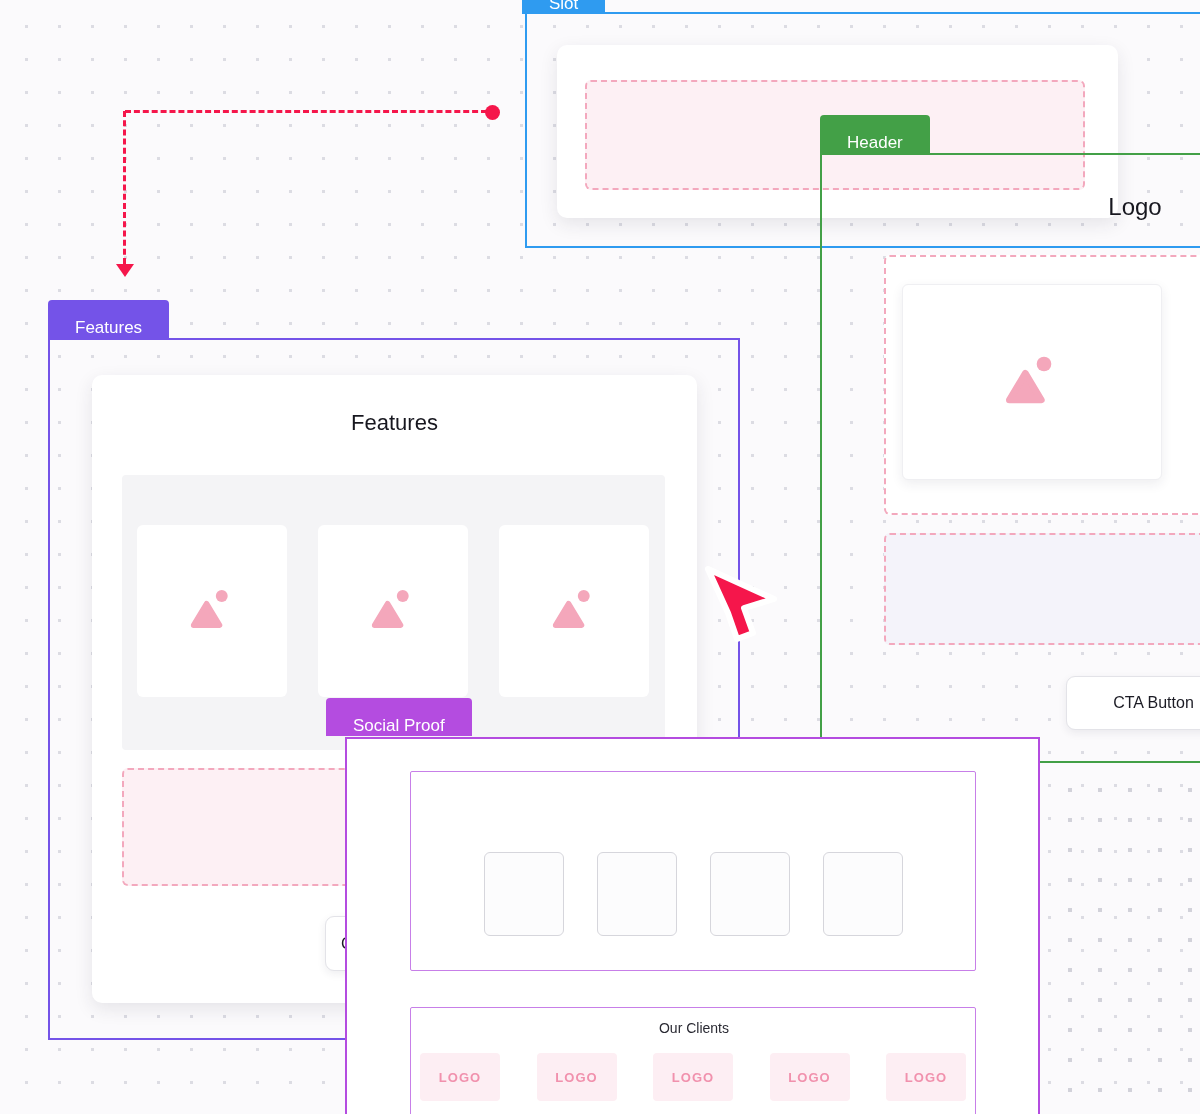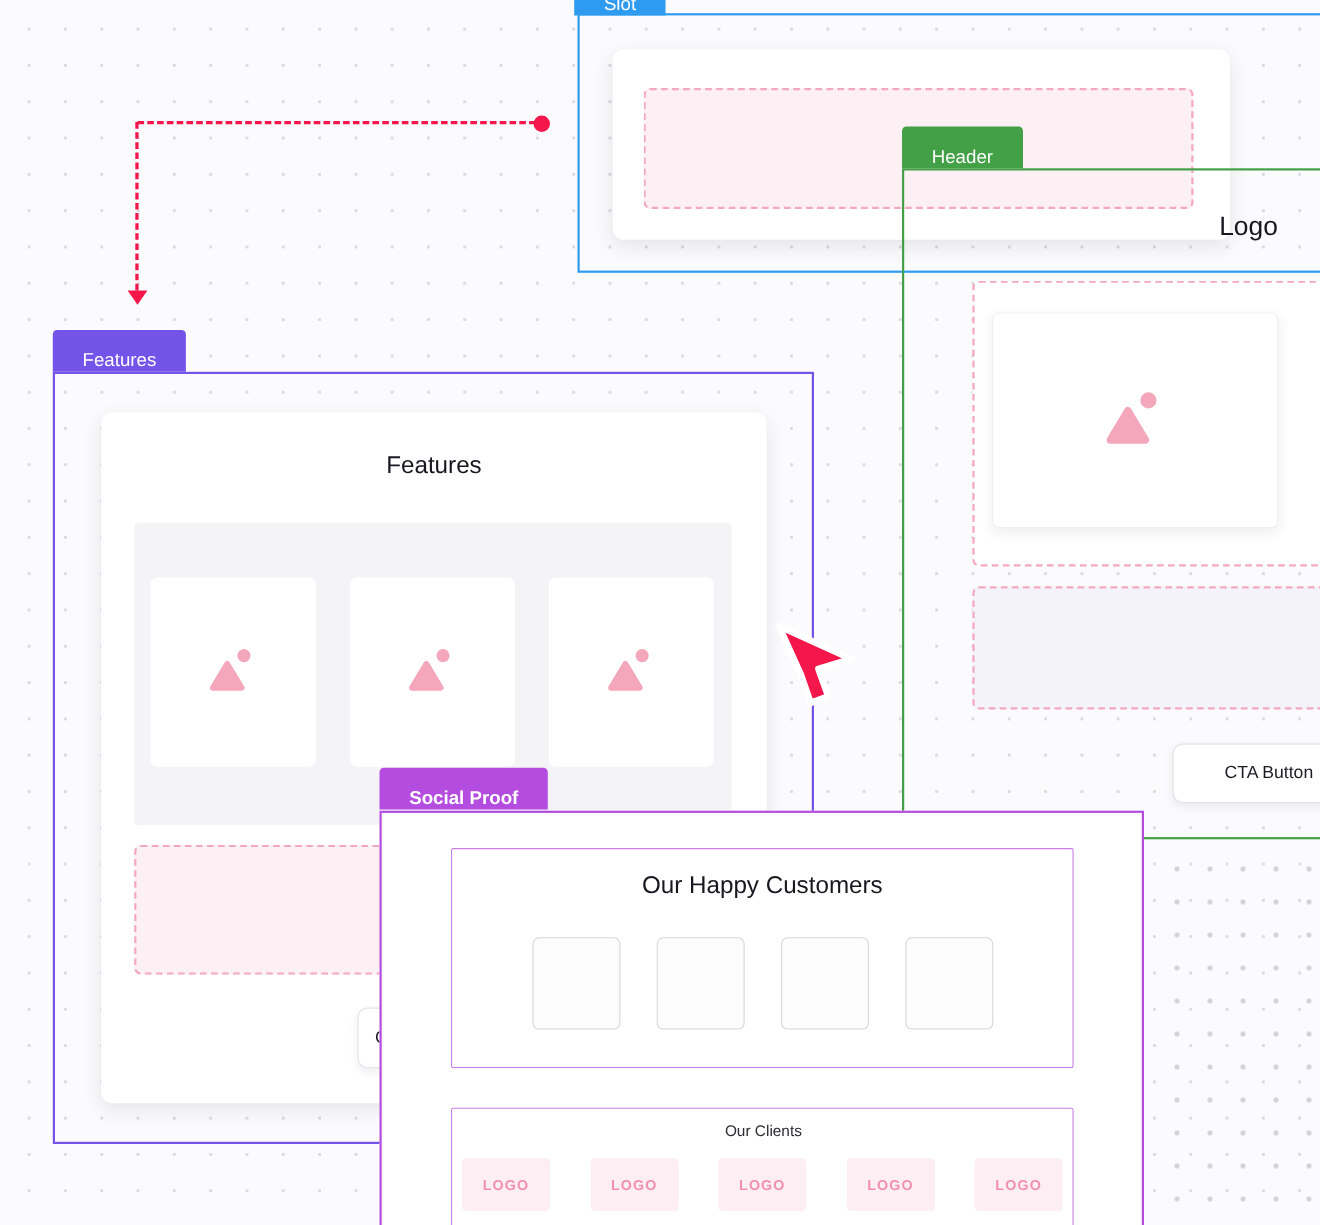--- a/index.html
+++ b/index.html
@@ -106,27 +106,26 @@
       </svg>
     </span>
   </div>
 
   <div class="abs" style="left:884px; top:533px; width:500px; height:112px; border:2px dashed #f3a8bd; border-radius:6px; background:#f4f3fa;"></div>
 
   <div class="btn" style="left:1066px; top:676px; width:175px; height:54px; justify-content:center;">
     <span>CTA Button</span>
   </div>
 
-  <div class="tag" style="left:345px; top:698px; background:#b44ce0;font-weight:bold;">
+  <div class="tag" style="left:326px; top:698px; background:#b44ce0;">
     <span>Social Proof</span>
   </div>
   <div class="abs" style="left:345px; top:737px; width:695px; height:420px; background:#fff; border:2px solid #b44ce0;"></div>
 
   <div class="abs" style="left:410px; top:771px; width:566px; height:200px; background:#fff; border:1.5px solid #c77fe8; border-radius:2px;"></div>
-  <div class="title" style="left:410px; top:792px; width:566px;">Our Happy Customers</div>
   <div class="abs" style="left:410px; top:852px; width:566px; display:flex; justify-content:center; gap:33px;">
     <div class="tile" style="width:80px; height:84px; background:#fcfcfd; border:1px solid #d6d6dc;"></div>
     <div class="tile" style="width:80px; height:84px; background:#fcfcfd; border:1px solid #d6d6dc;"></div>
     <div class="tile" style="width:80px; height:84px; background:#fcfcfd; border:1px solid #d6d6dc;"></div>
     <div class="tile" style="width:80px; height:84px; background:#fcfcfd; border:1px solid #d6d6dc;"></div>
   </div>
 
   <div class="abs" style="left:410px; top:1007px; width:566px; height:140px; background:#fff; border:1.5px solid #c77fe8; border-radius:2px;"></div>
   <div class="title" style="left:410px; top:1020px; width:532px; font-size:14px; font-weight:500; color:#2a2a33;padding-left:36px;">Our Clients</div>
   <div class="abs" style="left:420px; top:1053px; width:546px; display:flex; justify-content:space-between;">

